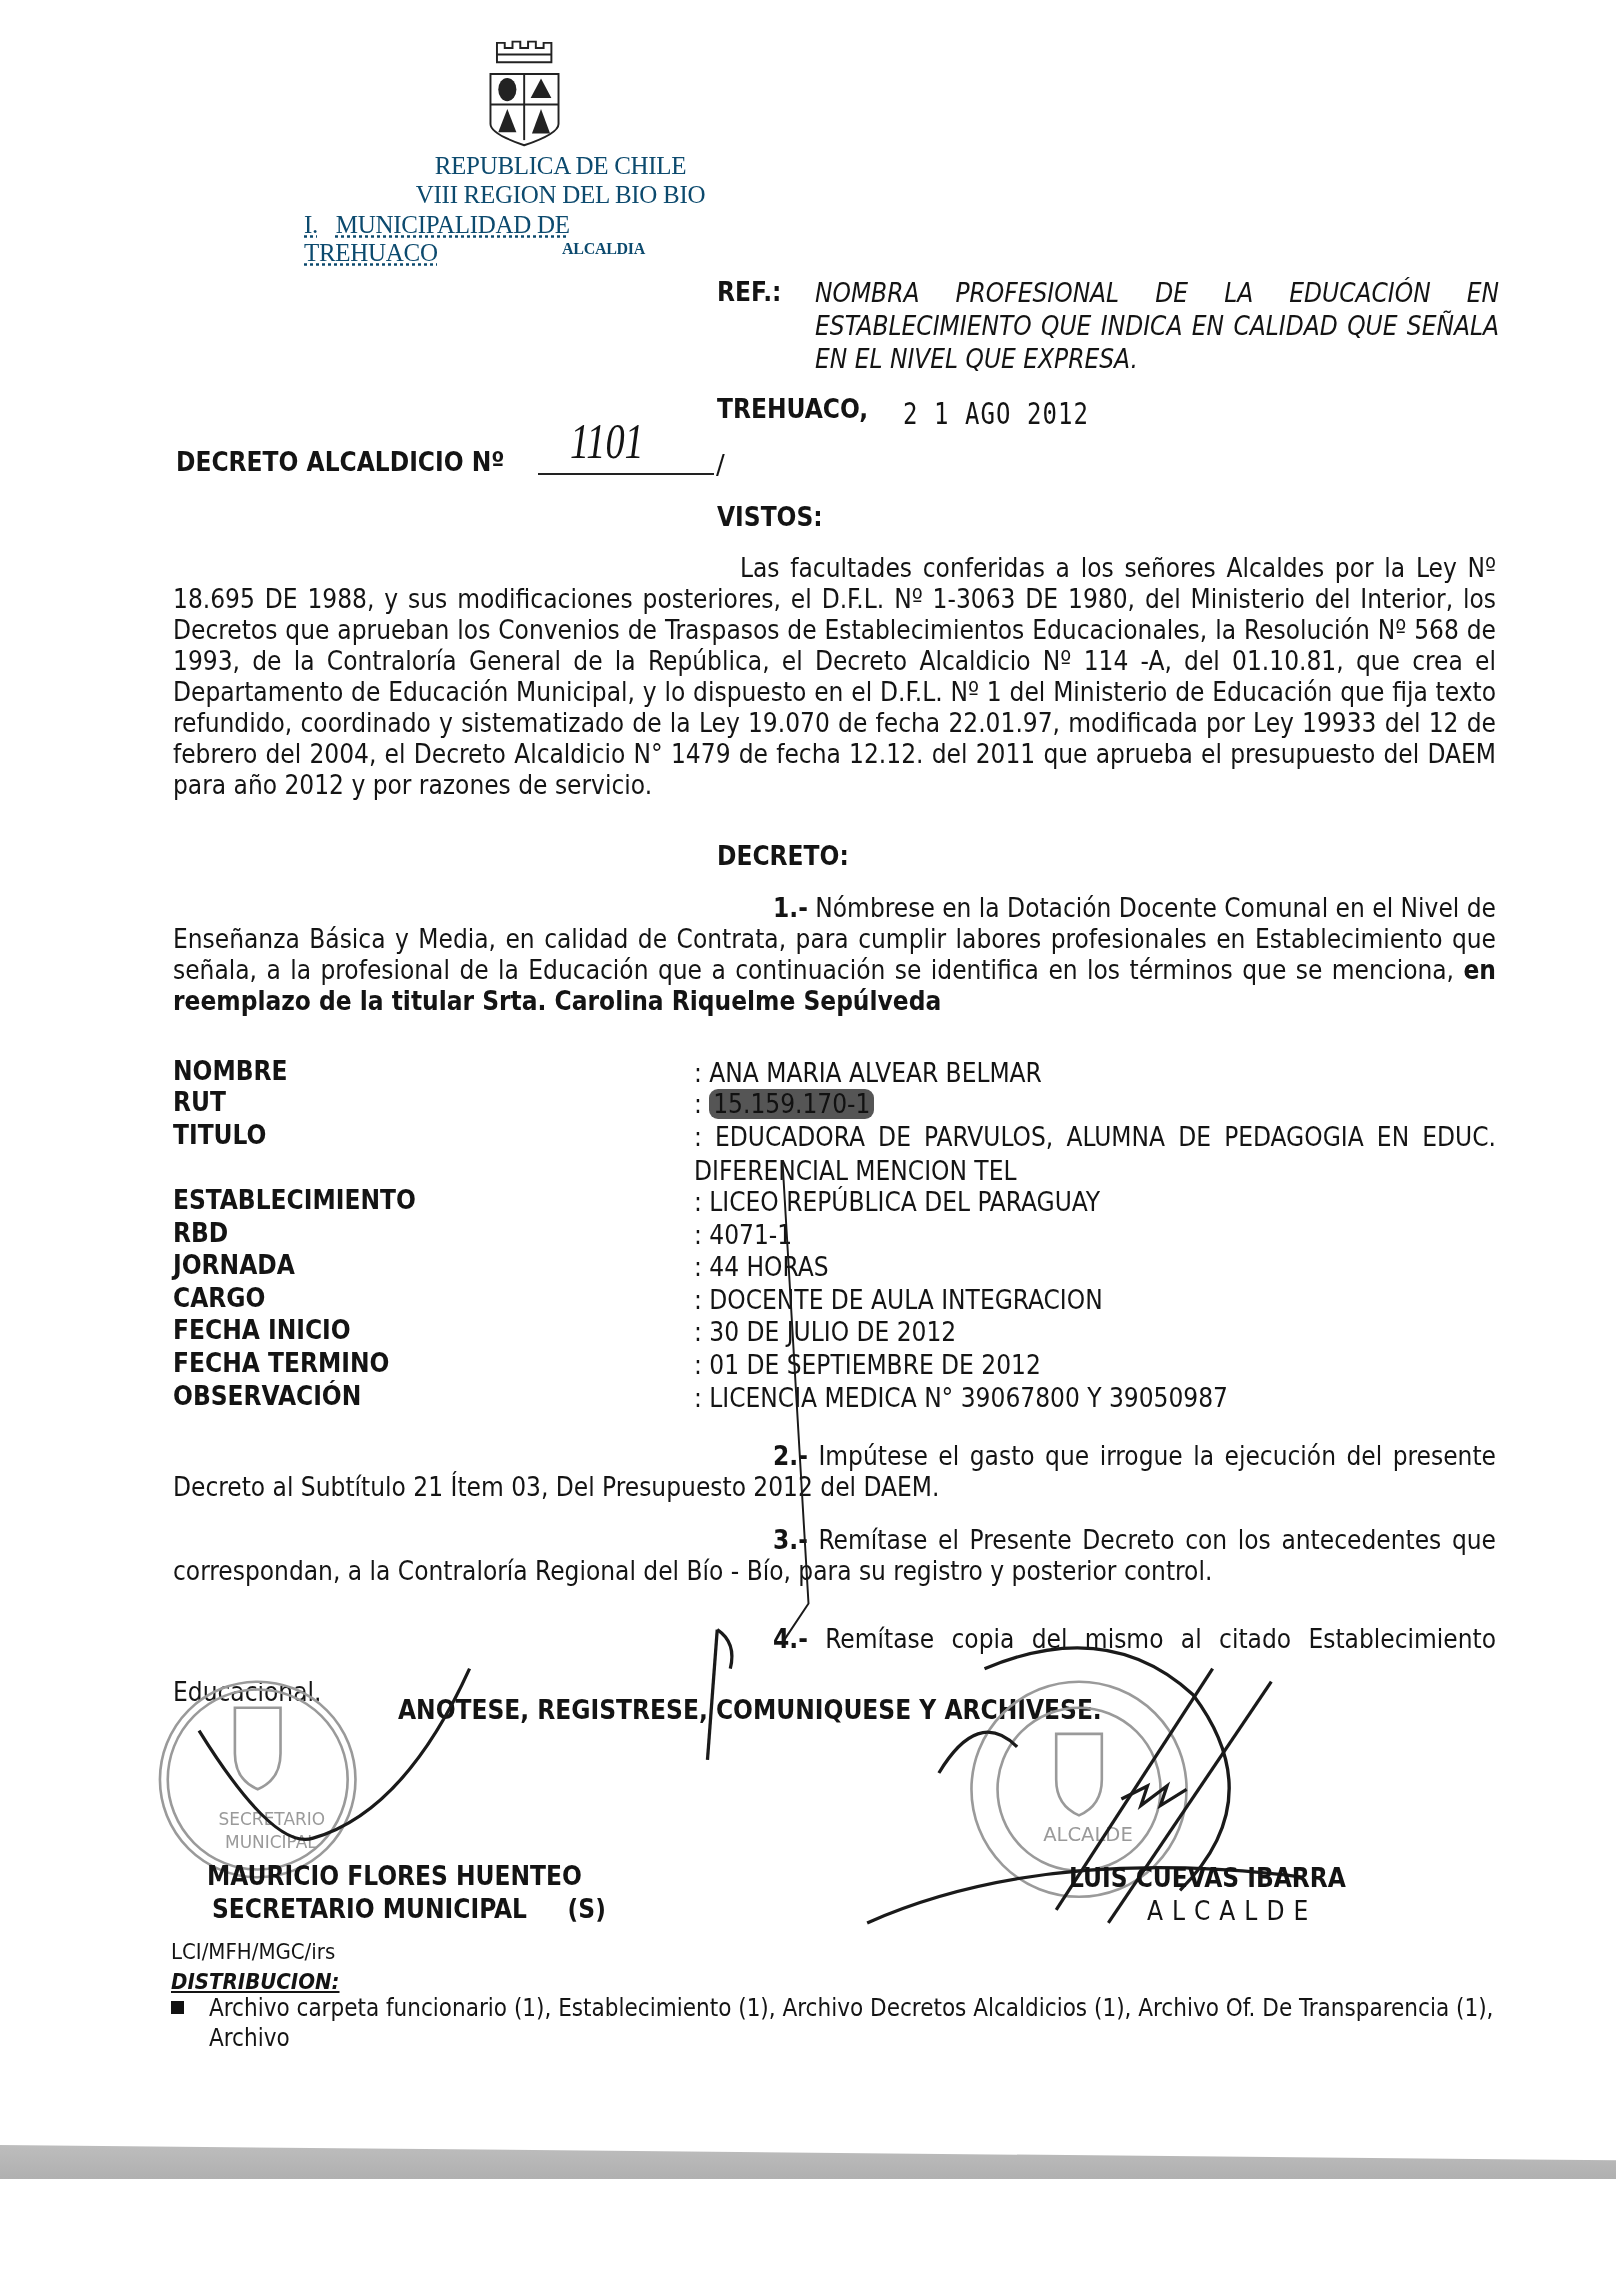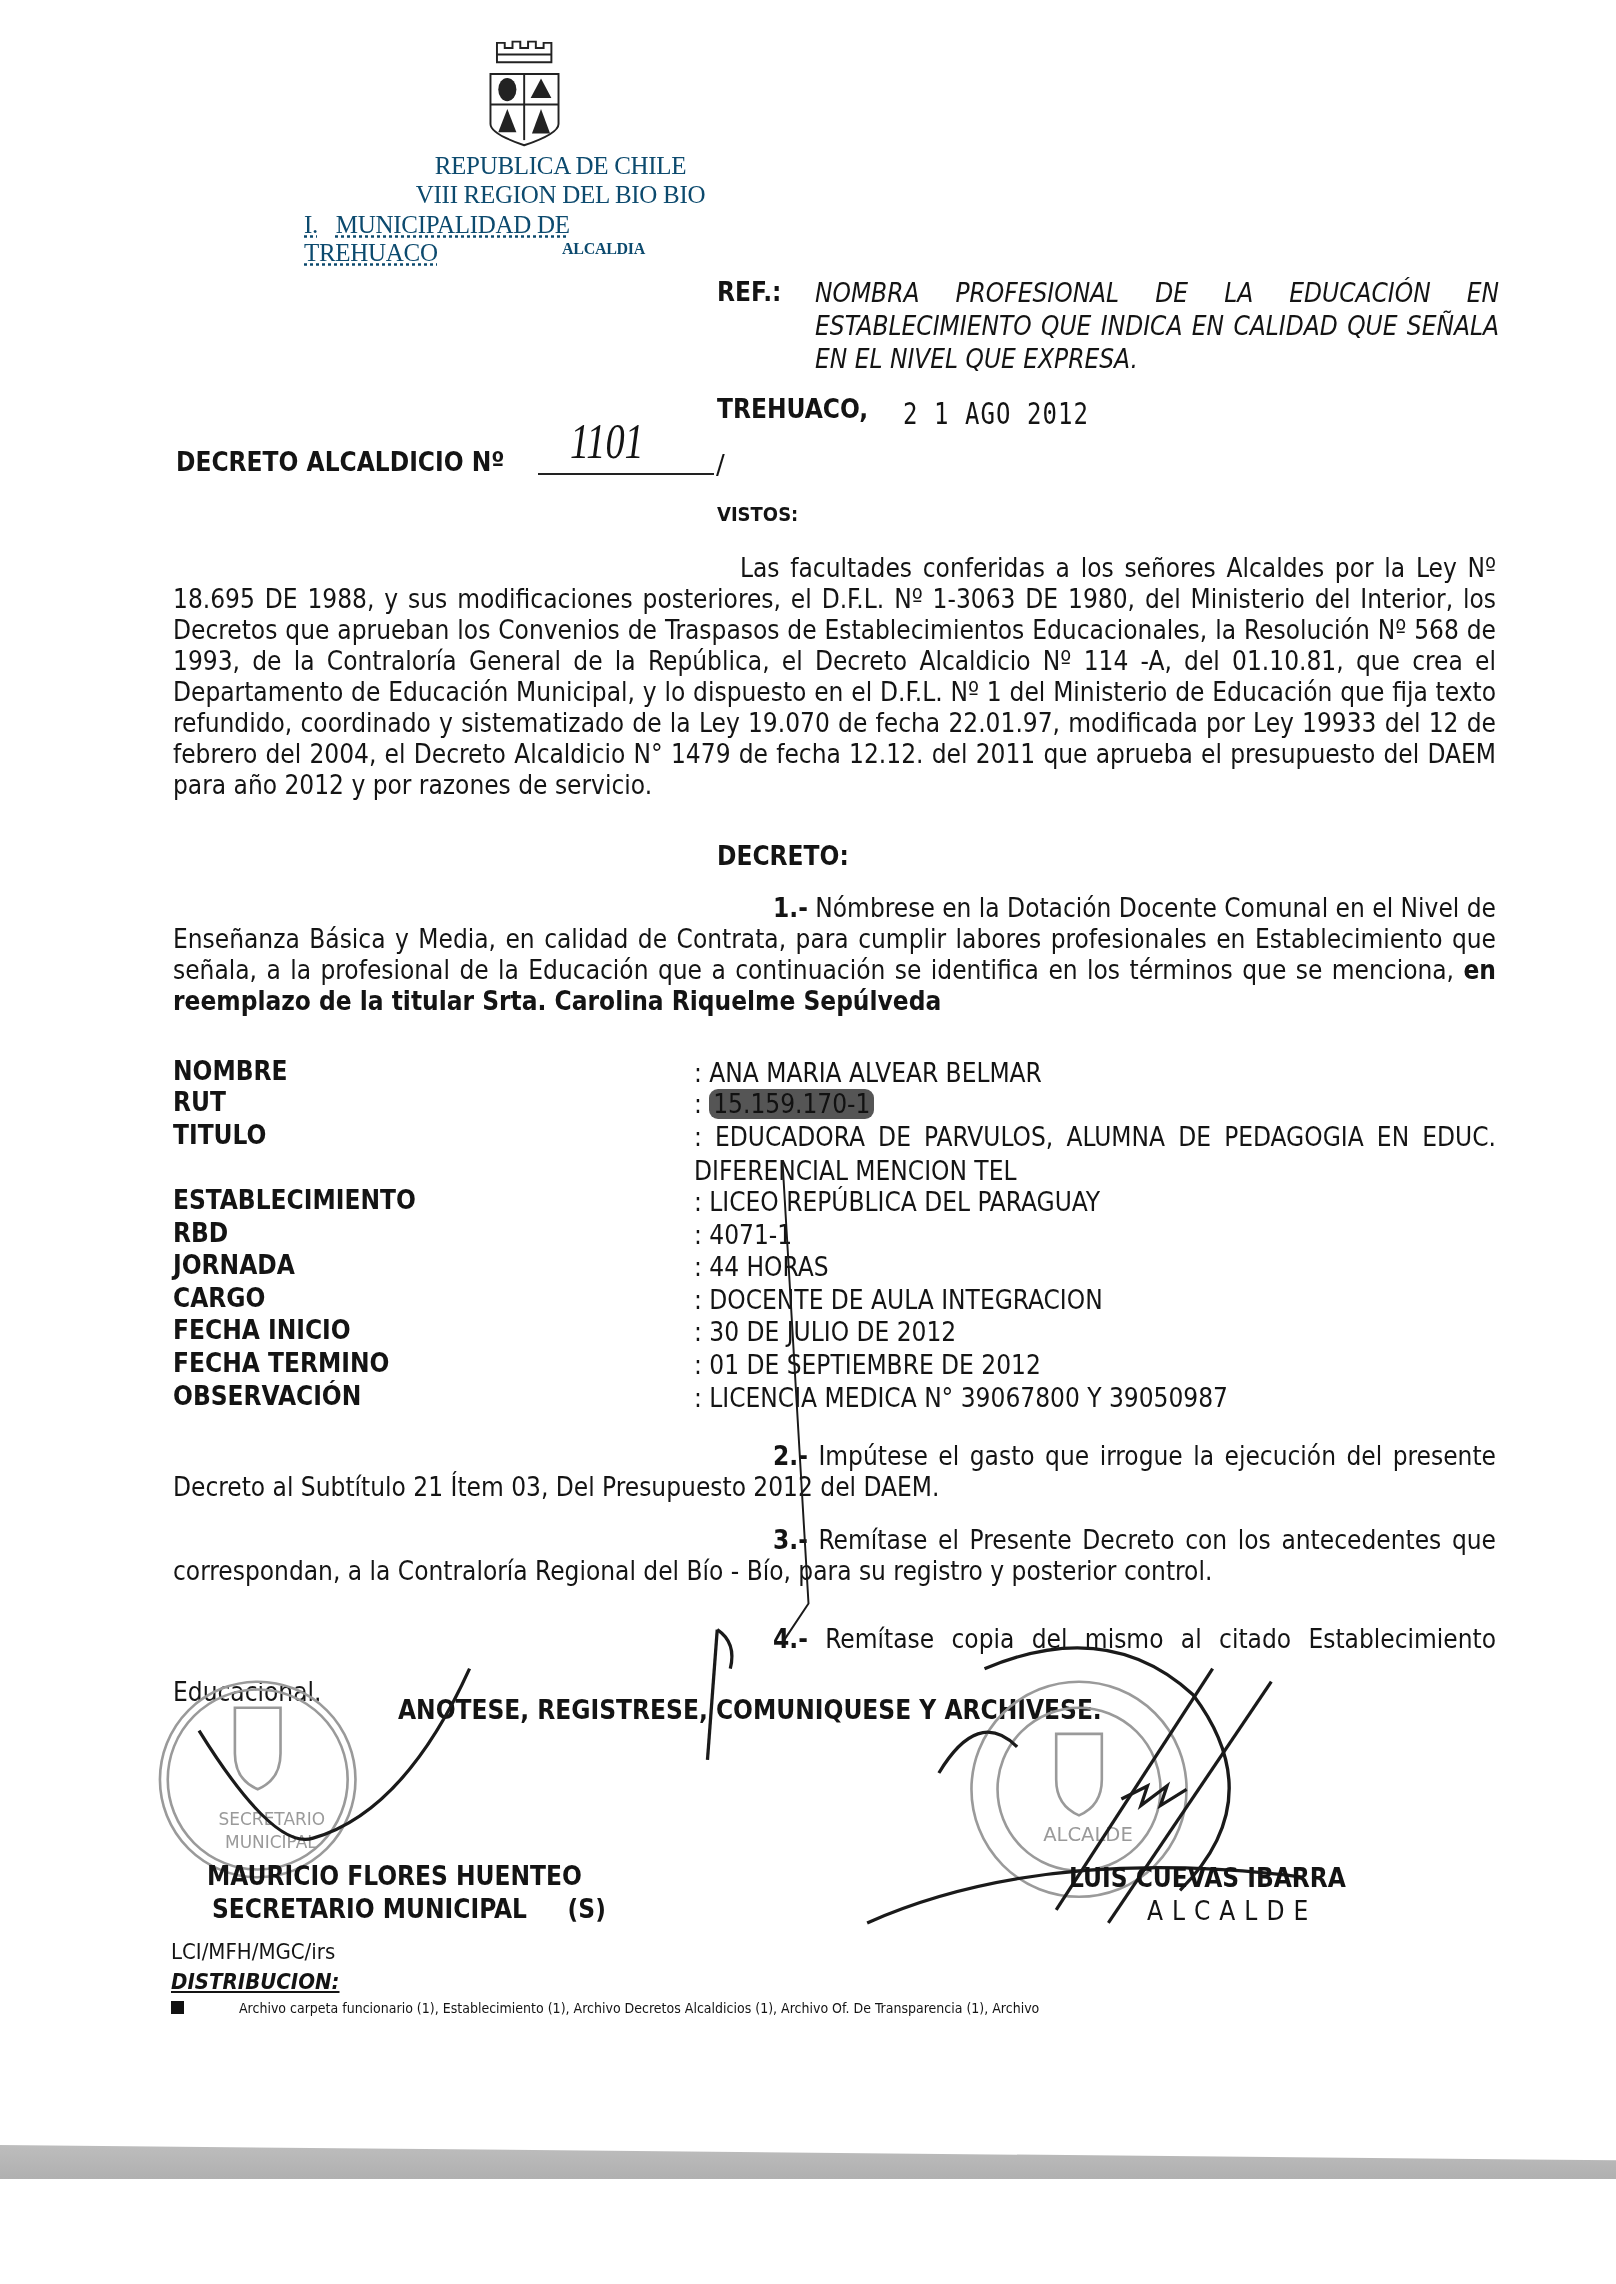--- a/index.html
+++ b/index.html
@@ -16,21 +16,21 @@
   #h3 .u { text-decoration:underline; text-decoration-style:dotted; }
   #h4 { top:240px; font-weight:bold; font-size:16px; left:365px; width:228px; text-align:right; padding-left:52px;}
   #ref-label { left:717px; top:277px; font-size:26px; font-weight:bold; }
   #ref-text { left:815px; top:277px; width:684px; font-size:26px; font-style:italic; line-height:33px; text-align:justify; text-align-last:left; }
   #city { left:717px; top:394px; font-size:26px; font-weight:bold; }
   #date-stamp { left:903px; top:396px; font-size:30px; font-family:"DejaVu Sans Mono", monospace; letter-spacing:1.3px; transform:scaleX(0.8); transform-origin:left; }
   #decreto-num-label { left:176px; top:447px; font-size:26px; font-weight:bold; }
   #decreto-num-line { left:538px; top:466px; width:176px; border-bottom:2.6px solid #222; height:6.5px;}
   #decreto-num { left:570px; top:412px; font-size:51px; font-family:"Liberation Serif", serif; font-style:italic; transform:scaleX(0.75); transform-origin:left; }
   #decreto-slash { left:716px; top:450px; font-size:26px; }
-  #vistos { left:717px; top:502px; font-size:20px; font-weight:bold; }
+  #vistos { left:717px; top:502px; font-size:26px; font-weight:bold; }
   .para { left:173px; width:1323px; font-size:26px; line-height:31px; text-align:justify; }
   #vistos-text { top:553px; text-indent:567px; }
   #decreto-h { left:717px; top:841px; font-size:26px; font-weight:bold; }
   #art1 { top:893px; text-indent:600px; }
   
   .row { left:173px; width:1323px; font-size:26px; }
   .lbl { position:absolute; left:0; font-weight:bold; }
   .val { position:absolute; left:521px; width:802px; text-align:justify; text-align-last:left; line-height:34px;}
   #redact { background:#555; color:#111; border-radius:9px; padding:0 3.9px; }
   
@@ -39,21 +39,21 @@
   #art4 { top:1613px; text-indent:600px; line-height:53px; }
   #closing { left:398px; top:1695px; font-size:26px; font-weight:bold; }
   
   #sec-name { left:207px; top:1861px; font-size:26px; font-weight:bold; }
   #sec-title { left:212px; top:1894px; font-size:26px;font-weight:bold; }
   #alc-name { left:1069px; top:1863px; font-size:26px; font-weight:bold; }
   #alc-title { left:1147px; top:1896px; font-size:26px; letter-spacing:9px; }
   #initials { left:171px; top:1939px; font-size:22px; }
   #dist-h { left:171px; top:1969px; font-size:22px; font-weight:bold; font-style:italic; text-decoration:underline; }
   #dist-bullet { left:171px; top:2001px; width:13px; height:13px; background:#111; }
-  #dist-text { left:209px; top:1993px; width:1297px; font-size:14px; line-height:30px;margin-left:30px; }
+  #dist-text { left:209px; top:1993px; width:1297px; font-size:24px; line-height:30px; }
   #dist-text .line2 { display:block; margin-left:-3.9px; }
   
   #scan-band { left:0; top:2145px; width:1617px; height:34px; background:linear-gradient(#bdbdbd,#b0b0b0); clip-path:polygon(0 0, 100% 45%, 100% 100%, 0 100%); }
   svg.overlay { position:absolute; left:0; top:0; pointer-events:none; }
 </style>
 </head>
 <body>
 
 <svg id="crest" class="abs" viewBox="0 0 125 170">
   <g fill="none" stroke="#222" stroke-width="3">

